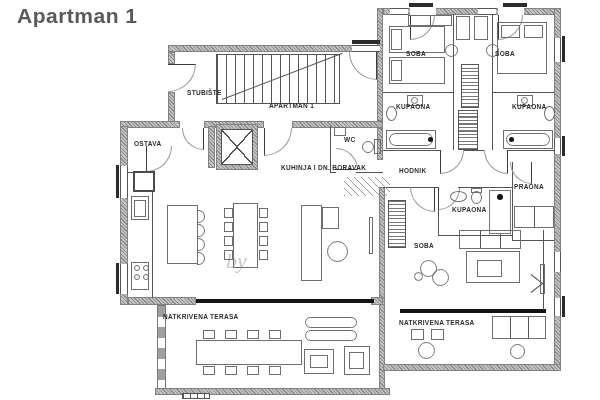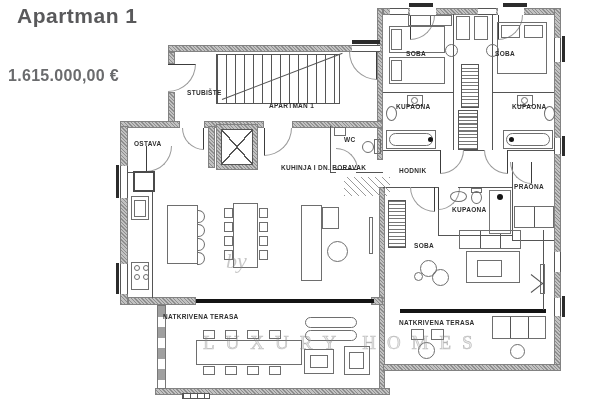--- a/index.html
+++ b/index.html
@@ -51,21 +51,20 @@
   #wm div{position:absolute;white-space:nowrap;}
   #wm-by{left:226px;top:248px;font-size:22px;font-style:italic;color:rgba(130,130,130,.45);}
   #wm-brand{left:196px;top:266px;font-size:56px;color:rgba(165,165,165,.22);-webkit-text-stroke:1px rgba(120,120,120,.42);}
   #wm-tag{left:203px;top:332px;font-size:19px;letter-spacing:11px;color:rgba(165,165,165,.25);-webkit-text-stroke:.6px rgba(120,120,120,.45);}
 </style>
 </head>
 <body>
 
 <div id="page">
   <div id="title">Apartman 1</div>
-  <div id="price">1.615.000,00 €</div>
 
   <div id="plan">
 
     <span class="lbl" style="left:187px;top:89px">STUBIŠTE</span>
     <span class="lbl" style="left:269px;top:102px">APARTMAN 1</span>
     <span class="lbl" style="left:134px;top:140px">OSTAVA</span>
     <span class="lbl" style="left:344px;top:136px">WC</span>
     <span class="lbl" style="left:281px;top:164px">KUHINJA I DN. BORAVAK</span>
     <span class="lbl" style="left:406px;top:50px">SOBA</span>
     <span class="lbl" style="left:495px;top:50px">SOBA</span>
@@ -248,15 +247,14 @@
       <div class="f" style="left: 197px; top: 224px; width: 8px; height: 13px; border-radius: 0px 13px 13px 0px; border-left: none;"></div>
       <div class="f" style="left: 197px; top: 238px; width: 8px; height: 13px; border-radius: 0px 13px 13px 0px; border-left: none;"></div>
       <div class="f" style="left: 197px; top: 252px; width: 8px; height: 13px; border-radius: 0px 13px 13px 0px; border-left: none;"></div>
       <div class="rl" style="left: 222px; top: 99px; width: 129px; height: 1px; transform: rotate(-21deg);"></div>
       <div class="rl" style="left: 531px; top: 274px; width: 16px; height: 1px; transform: rotate(38deg);"></div>
       <div class="rl" style="left: 531px; top: 292px; width: 16px; height: 1px; transform: rotate(-38deg);"></div>
     </div>
 
   <div id="wm">
     <div id="wm-by">by</div>
-    <div id="wm-tag">LUXURY HOMES</div>
   </div>
 </div>
 
 </body></html>

